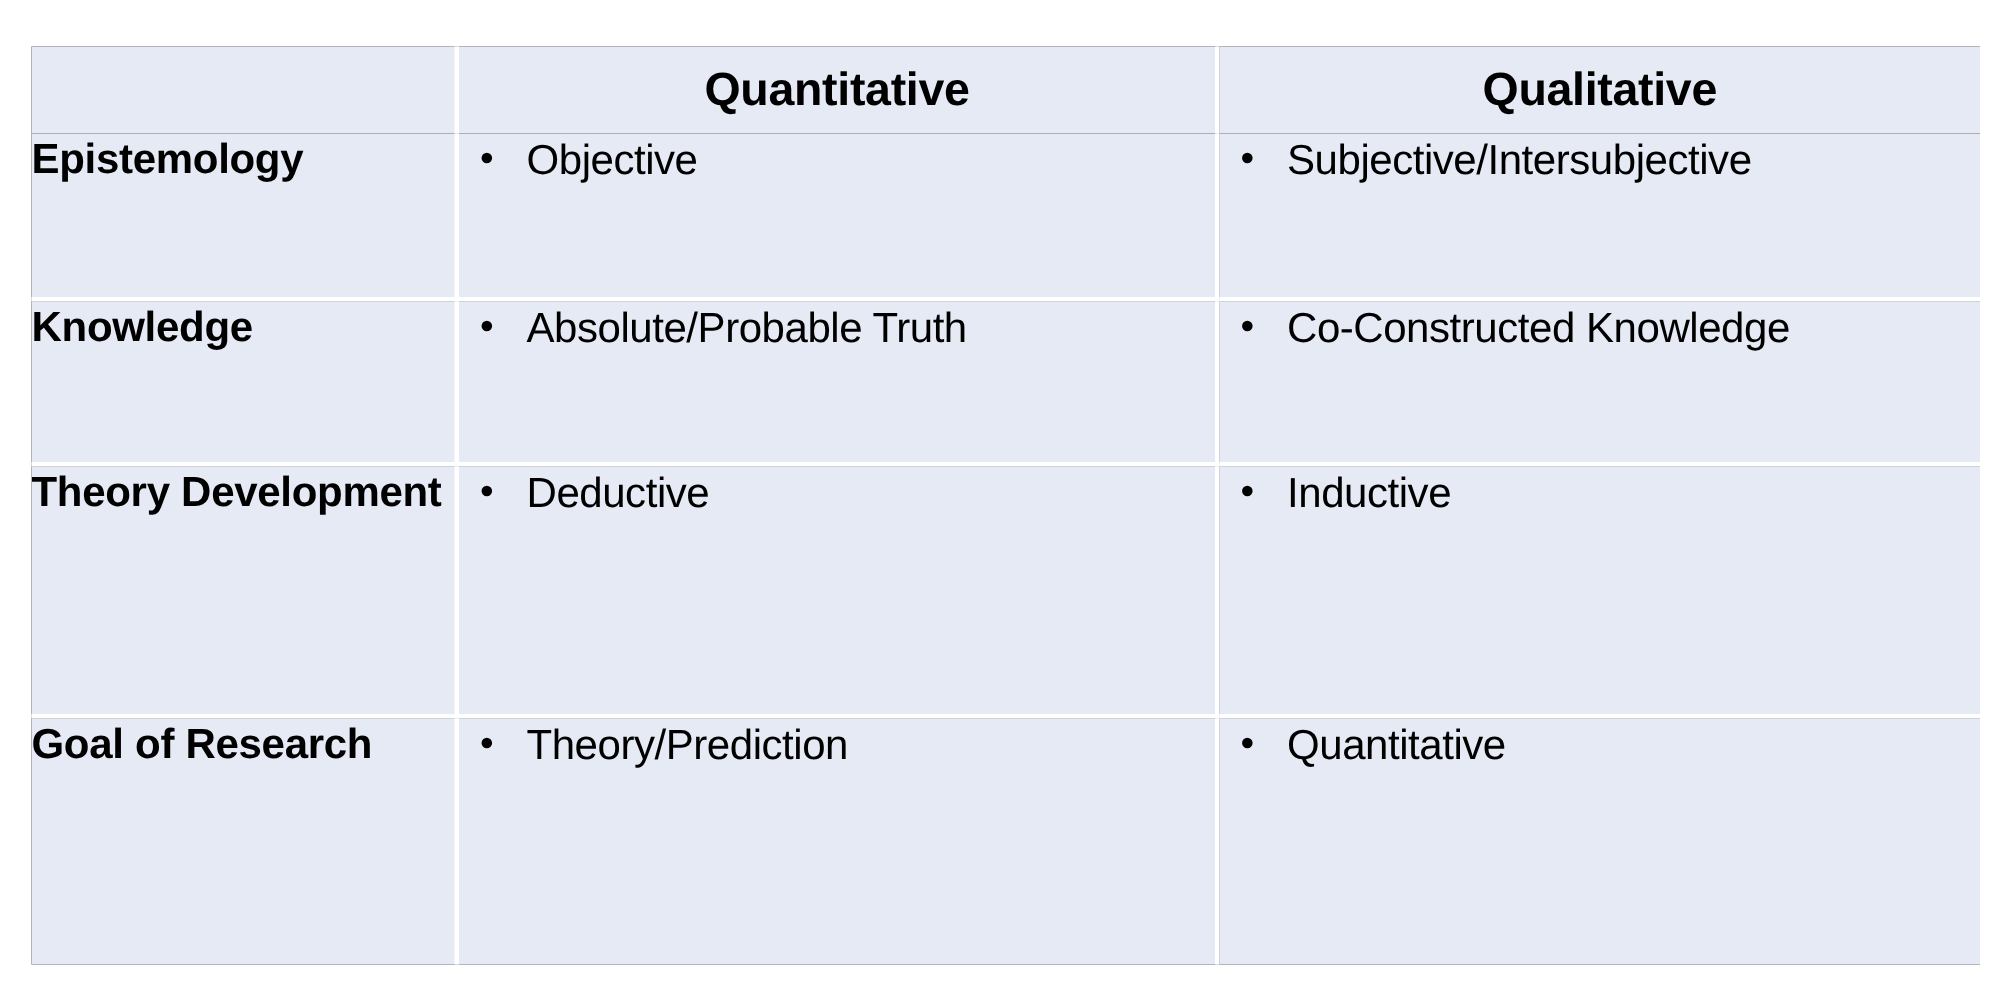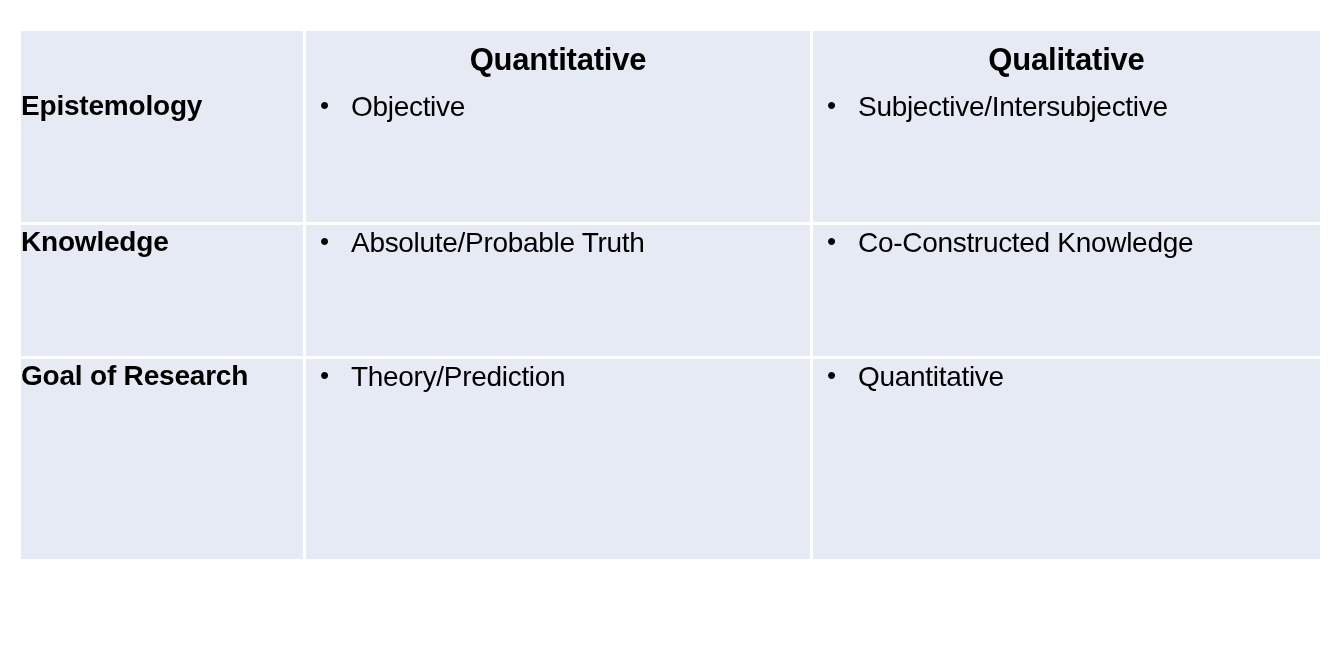--- a/index.html
+++ b/index.html
@@ -13,21 +13,21 @@
     font-family: "Liberation Sans", sans-serif;
     -webkit-font-smoothing: antialiased;
     overflow: hidden;
   }
 
   #comparison-table {
     position: absolute;
     left: 21px;
     top: 31px;
     width: 1299px;
-    height: 528px;
+    height: 612px;
     border-collapse: separate;
     border-spacing: 0;
     table-layout: fixed;
     background: #000000;
   }
 
   #comparison-table td {
     background: #e6eaf4;
     border-right: 3px solid #ffffff;
     border-bottom: 3px solid #ffffff;
@@ -159,20 +159,37 @@
         </div>
       </td>
       <td class="bullet-cell">
         <div class="bullet-row">
           <span class="bullet-dot">•</span>
           <span class="bullet-label">Co-Constructed Knowledge</span>
         </div>
       </td>
     </tr>
 
+    <tr class="row-theory">
+      <td class="label-cell">
+        <span class="label-text">Theory Development</span>
+      </td>
+      <td class="bullet-cell">
+        <div class="bullet-row">
+          <span class="bullet-dot">•</span>
+          <span class="bullet-label">Deductive</span>
+        </div>
+      </td>
+      <td class="bullet-cell">
+        <div class="bullet-row">
+          <span class="bullet-dot">•</span>
+          <span class="bullet-label">Inductive</span>
+        </div>
+      </td>
+    </tr>
 
     <tr class="row-goal">
       <td class="label-cell">
         <span class="label-text">Goal of Research</span>
       </td>
       <td class="bullet-cell">
         <div class="bullet-row">
           <span class="bullet-dot">•</span>
           <span class="bullet-label">Theory/Prediction</span>
         </div>

